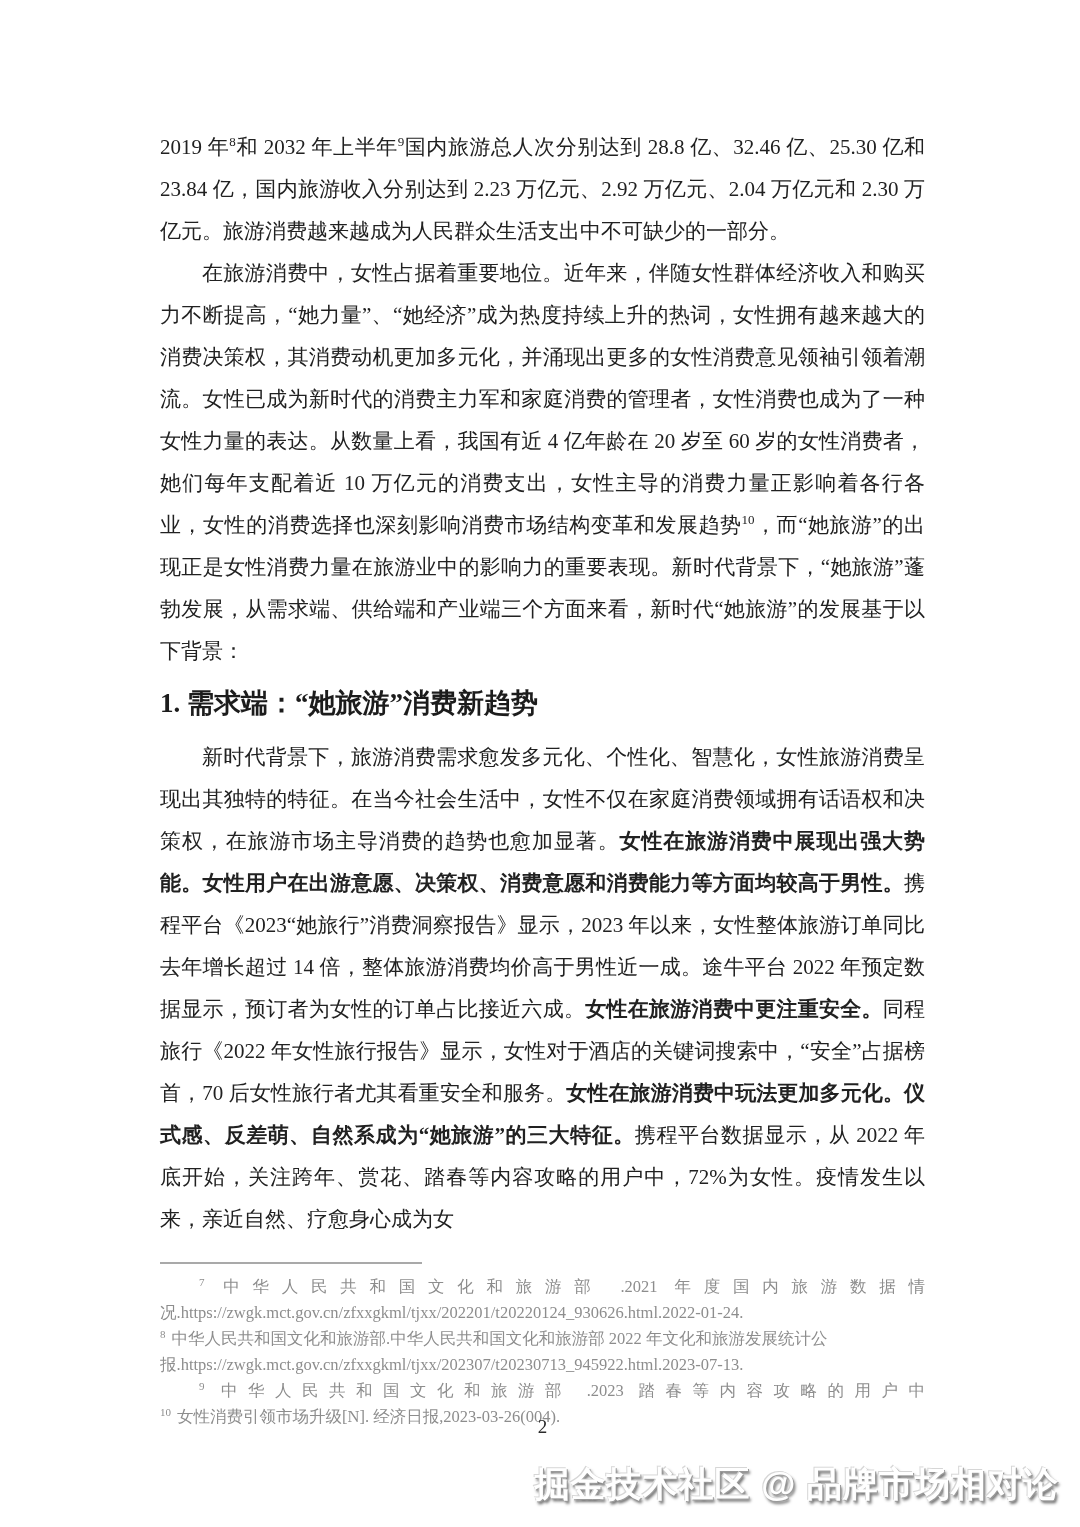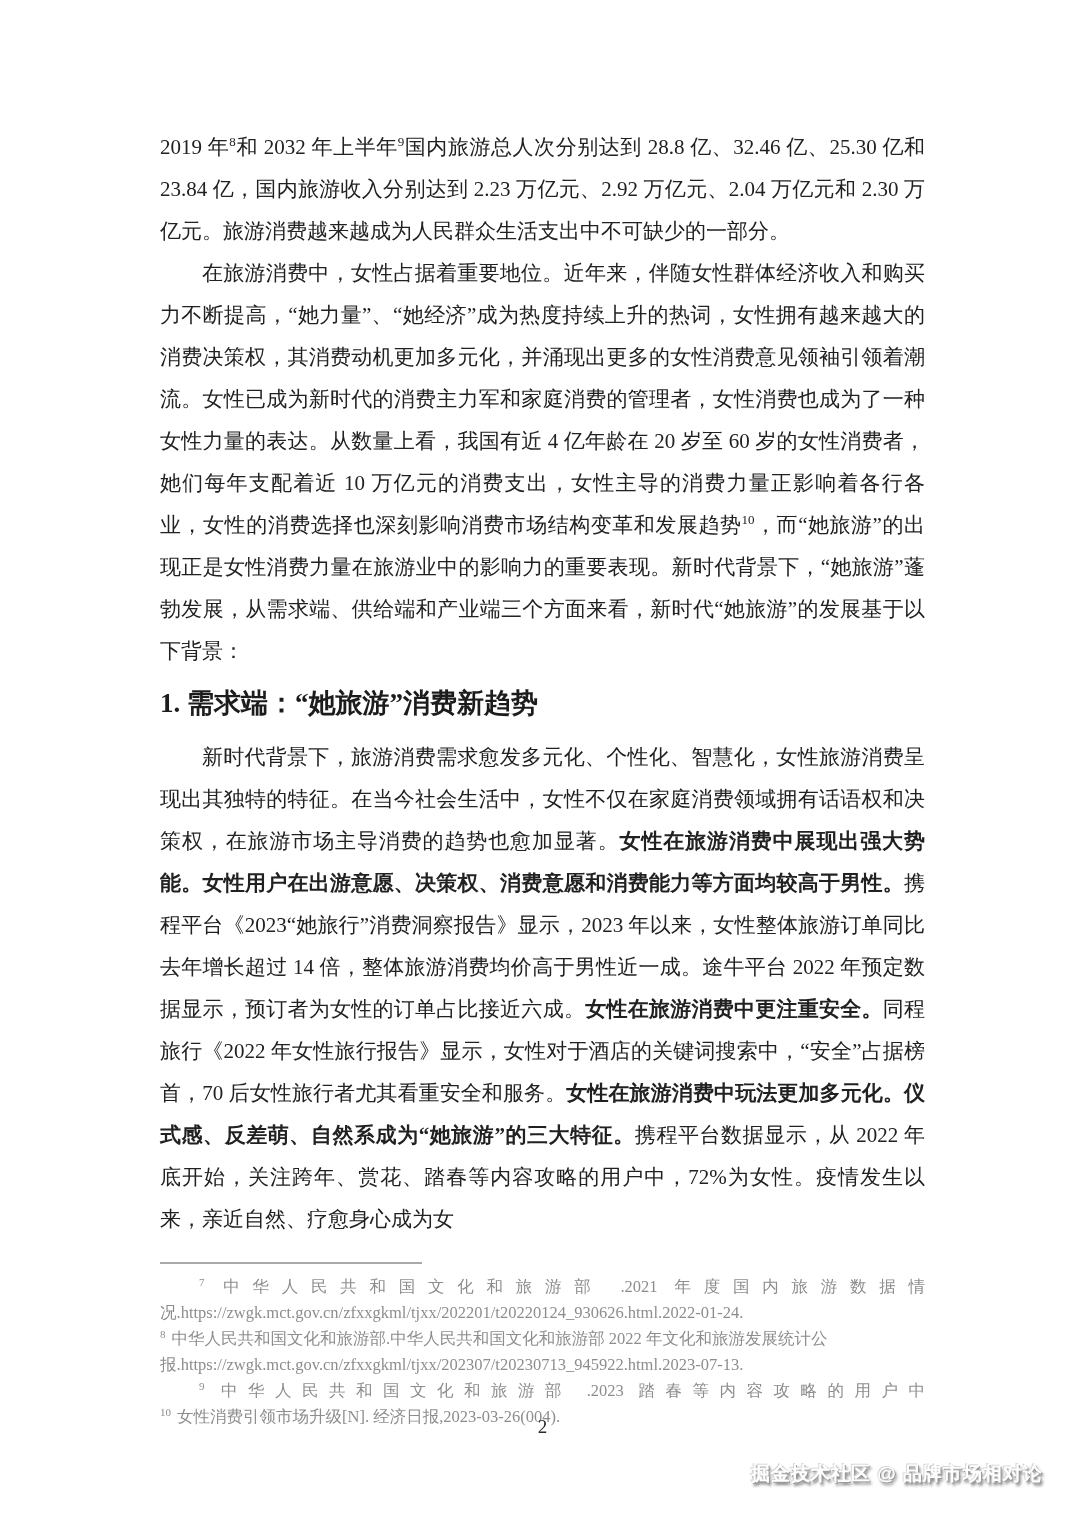--- a/index.html
+++ b/index.html
@@ -80,23 +80,23 @@
     top: 1416px;
     left: 160px;
     width: 765px;
     text-align: center;
     font-size: 19px;
     color: #2b2b2b;
   }
   .watermark {
     position: absolute;
     top: 1461px;
-    right: 37px;
+    right: 21px;
     font-family: "Liberation Sans", "DejaVu Sans", sans-serif;
-    font-size: 19px;
+    font-size: 35px;
     font-weight: bold;
     letter-spacing: 1px;
     color: #ffffff;
     text-shadow: -1px -1px 0 #d6d6d6, 1px 1px 0 #9a9a9a, 2px 3px 3px #6f6f6f;
     white-space: nowrap;
   }
 </style>
 </head>
 <body>
 

